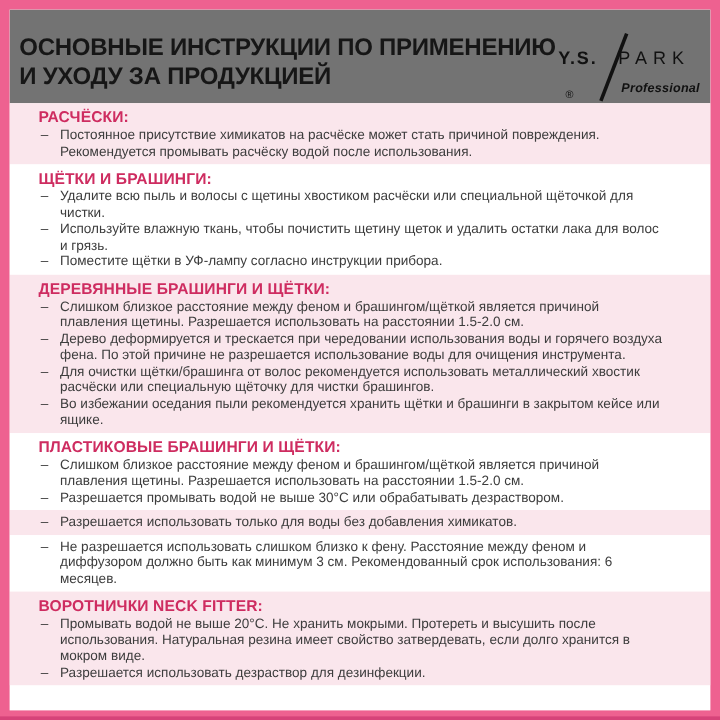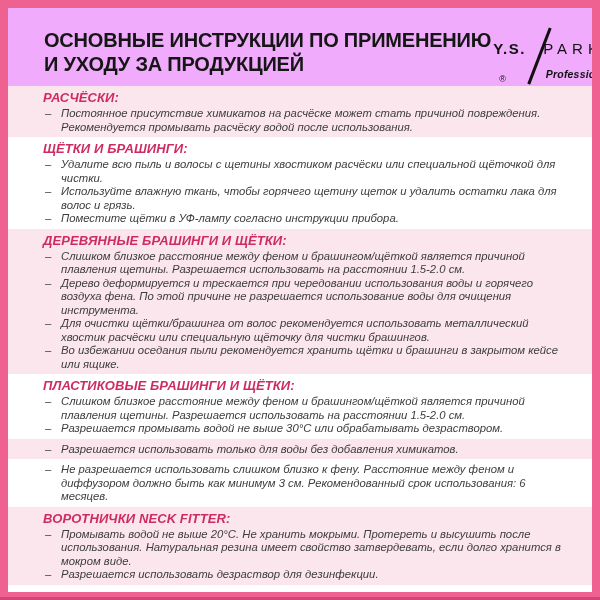--- a/index.html
+++ b/index.html
@@ -22,24 +22,24 @@
   }
   .content{
     position:absolute;inset:0;
     overflow:hidden;
   }
   
   header{
     display:flex;
     justify-content:space-between;
     align-items:flex-start;
-    padding:20px 20px 6px 36px;
+    padding:20px 20px 6px 8px;
     height:78px;
     box-sizing:border-box;
-    background:#f0abfc;
+    background:#737373;
   }
   h1{
     margin:0;
     font-size:20px;
     line-height:24px;
     font-weight:bold;
     letter-spacing:-0.2px;
     color:#161616;
   }
   h1 .tl{display:block;white-space:nowrap;}
@@ -70,23 +70,22 @@
     position:absolute;right:0px;top:36px;
     font-style:italic;font-weight:bold;font-size:10.5px;
     letter-spacing:0.2px;
   }
   .logo .reg{
     position:absolute;left:8px;top:42px;
     font-size:9px;
   }
   
   section.band{
-    padding:4px 20px 3px 35px;
+    padding:4px 20px 3px 24px;
     background:#ffffff;
-    font-style:italic;
   }
   section.band.pink{background:#fae6ec;}
   h2{
     margin:0 0 2px 0;
     font-size:13px;
     line-height:15px;
     font-weight:bold;
     color:#ce2c60;
     letter-spacing:0.1px;
   }
@@ -135,21 +134,21 @@
     </section>
 
     <section class="band">
       <h2>ЩЁТКИ И БРАШИНГИ:</h2>
       <div class="bullet">
         <span class="dash">–</span>
         <span class="bt">Удалите всю пыль и волосы с щетины хвостиком расчёски или специальной щёточкой для чистки.</span>
       </div>
       <div class="bullet">
         <span class="dash">–</span>
-        <span class="bt">Используйте влажную ткань, чтобы горячего щетину щеток и удалить остатки лака для волос и грязь.</span>
+        <span class="bt">Используйте влажную ткань, чтобы почистить щетину щеток и удалить остатки лака для волос и грязь.</span>
       </div>
       <div class="bullet">
         <span class="dash">–</span>
         <span class="bt">Поместите щётки в УФ-лампу согласно инструкции прибора.</span>
       </div>
     </section>
 
     <section class="band pink">
       <h2>ДЕРЕВЯННЫЕ БРАШИНГИ И ЩЁТКИ:</h2>
       <div class="bullet">

